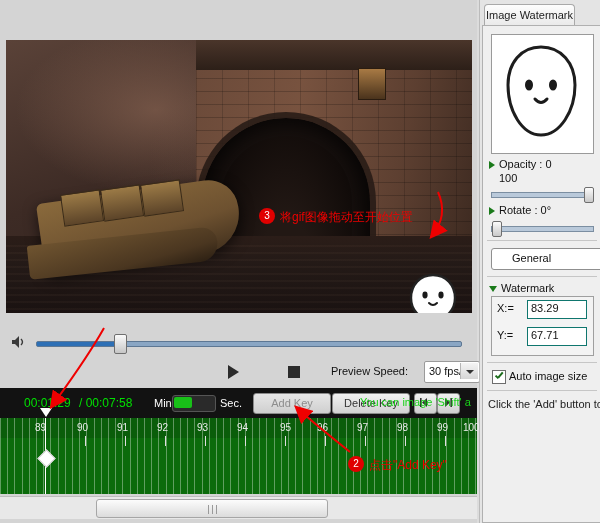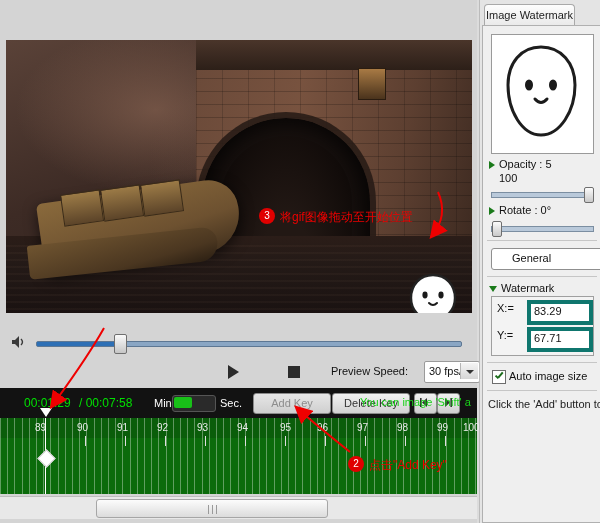--- a/index.html
+++ b/index.html
@@ -117,21 +117,21 @@
   .grp{position:absolute;left:6px;font-size:11px;color:#111;}
   .tri-r{display:inline-block;width:0;height:0;border-left:6px solid #1a7a1a;border-top:4px solid transparent;border-bottom:4px solid transparent;margin-right:4px;vertical-align:middle;}
   .tri-d{display:inline-block;width:0;height:0;border-top:6px solid #1a7a1a;border-left:4px solid transparent;border-right:4px solid transparent;margin-right:4px;vertical-align:middle;}
   .minislider{position:absolute;height:4px;background:#b9c9da;border:1px solid #7b8ea1;}
   .minislider .k{position:absolute;top:-6px;width:8px;height:14px;background:linear-gradient(180deg,#fbfbfb,#c9c9c9);border:1px solid #6e6e6e;border-radius:2px;}
   .valnum{position:absolute;font-size:11px;color:#111;}
   .selbox{position:absolute;left:8px;width:101px;height:20px;background:#fff;border:1px solid #8f8f8f;border-radius:3px;}
   .selbox span{position:absolute;left:20px;top:3px;font-size:11px;color:#111;}
   .selbox .arrowbtn{position:absolute;right:1px;top:1px;width:16px;height:16px;background:linear-gradient(180deg,#f4f4f4,#d6d6d6);border-left:1px solid #b5b5b5;}
   .selbox .arrowbtn i{position:absolute;left:4px;top:7px;width:0;height:0;border-left:4px solid transparent;border-right:4px solid transparent;border-top:4px solid #333;}
-  .fieldbox{position:absolute;height:17px;background:#fff;border:4px solid #0f766e;font-size:11px;color:#111;}
+  .fieldbox{position:absolute;height:17px;background:#fff;border:1px solid #0f766e;font-size:11px;color:#111;}
   .fieldbox span{position:absolute;left:3px;top:1px;}
   .chk{position:absolute;width:12px;height:12px;background:#fff;border:1px solid #6d6d6d;}
   .chk:after{content:"";position:absolute;left:2px;top:5px;width:4px;height:2px;background:#1a6b1a;transform:rotate(45deg);}
   .chk:before{content:"";position:absolute;left:4px;top:3px;width:7px;height:2px;background:#1a6b1a;transform:rotate(-50deg);}
   .hint{position:absolute;left:5px;font-size:11px;color:#222;white-space:nowrap;}
   .grpline{position:absolute;background:#c6c6c6;height:1px;}
   .bbox{position:absolute;border:1px solid #9f9f9f;background:#f3f3f3;}
 </style>
 </head>
 <body>
@@ -273,21 +273,21 @@
       <div class="preview-box">
         <svg width="99" height="116" viewBox="0 0 99 116">
           <path d="M49 12 C29 12 16 28 16 50 C16 76 30 100 49 100 C68 100 83 76 83 50 C83 28 69 12 49 12 Z" fill="#ffffff" stroke="#1d1d1d" stroke-width="3"></path>
           <ellipse cx="37" cy="50" rx="4" ry="5.5" fill="#1a1a1a"></ellipse>
           <ellipse cx="61" cy="50" rx="4" ry="5.5" fill="#1a1a1a"></ellipse>
           <path d="M43 64 q6 7 12 0" stroke="#1a1a1a" stroke-width="3" fill="none" stroke-linecap="round"></path>
         </svg>
       </div>
 
       <div class="grp" style="top:132px;">
-        <span class="tri-r"></span><span>Opacity : 5</span>
+        <span class="tri-r"></span><span>Opacity : 0</span>
       </div>
       <div class="valnum" style="left:16px;top:146px;">100</div>
       <div class="minislider" style="left:8px;top:166px;width:101px;">
         <div class="k" style="left:92px;"></div>
       </div>
 
       <div class="grp" style="top:178px;">
         <span class="tri-r"></span><span>Rotate : 0°</span>
       </div>
       <div class="minislider" style="left:8px;top:200px;width:101px;">

